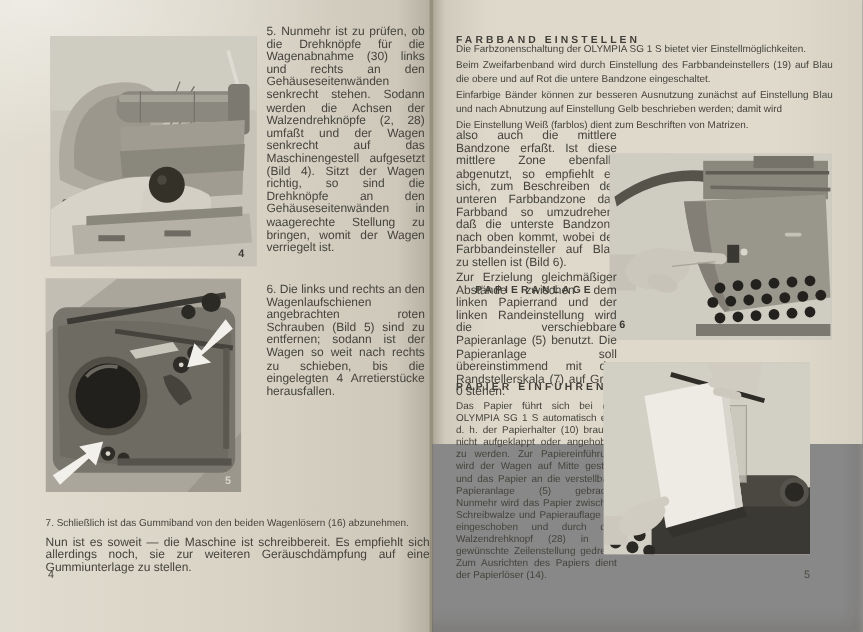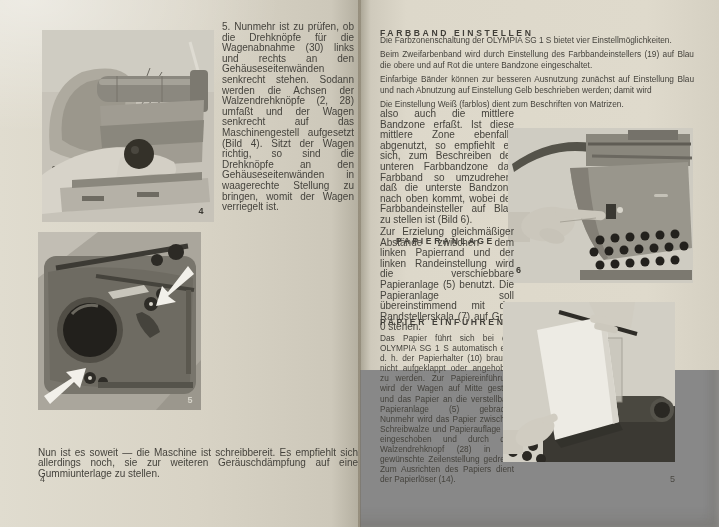--- a/index.html
+++ b/index.html
@@ -153,21 +153,25 @@
         <g fill="#f2f0ea">
           <polygon points="150,34 156,42 130,64 138,70 118,74 124,54 130,60"></polygon>
         </g>
         <g fill="#f2f0ea">
           <polygon points="12,172 6,164 34,146 28,140 48,136 42,156 36,150"></polygon>
         </g>
       </svg>
       <div class="fig-num" style="right:8px; bottom:5px; color:#d6d3c9;">5</div>
     </div>
 
-
+    <div class="body-text" style="left:222px; top:237px; width:132px;">6. Die links und rechts an den Wagenlaufschienen angebrachten roten Schrauben (Bild 5) sind zu entfernen; sodann ist der Wagen so weit nach rechts zu schieben, bis die eingelegten 4 Arretierstücke herausfallen.</div>
+
+    <div class="wide-text" style="left:38px; top:430px; width:318px;">
+      <p>7. Schließlich ist das Gummiband von den beiden Wagenlösern (16) abzunehmen.</p>
+    </div>
 
     <div class="footer-note" style="position:absolute; left:38px; top:448px; width:320px; text-align:justify;">Nun ist es soweit — die Maschine ist schreibbereit. Es empfiehlt sich allerdings noch, sie zur weiteren Geräuschdämpfung auf eine Gummiunterlage zu stellen.</div>
 
     <div class="page-num" style="left:40px; top:474px;">4</div>
   </div>
 
   <div class="page-right">
 
     <div class="heading" style="left:20px; top:28px;">FARBBAND EINSTELLEN</div>
 

